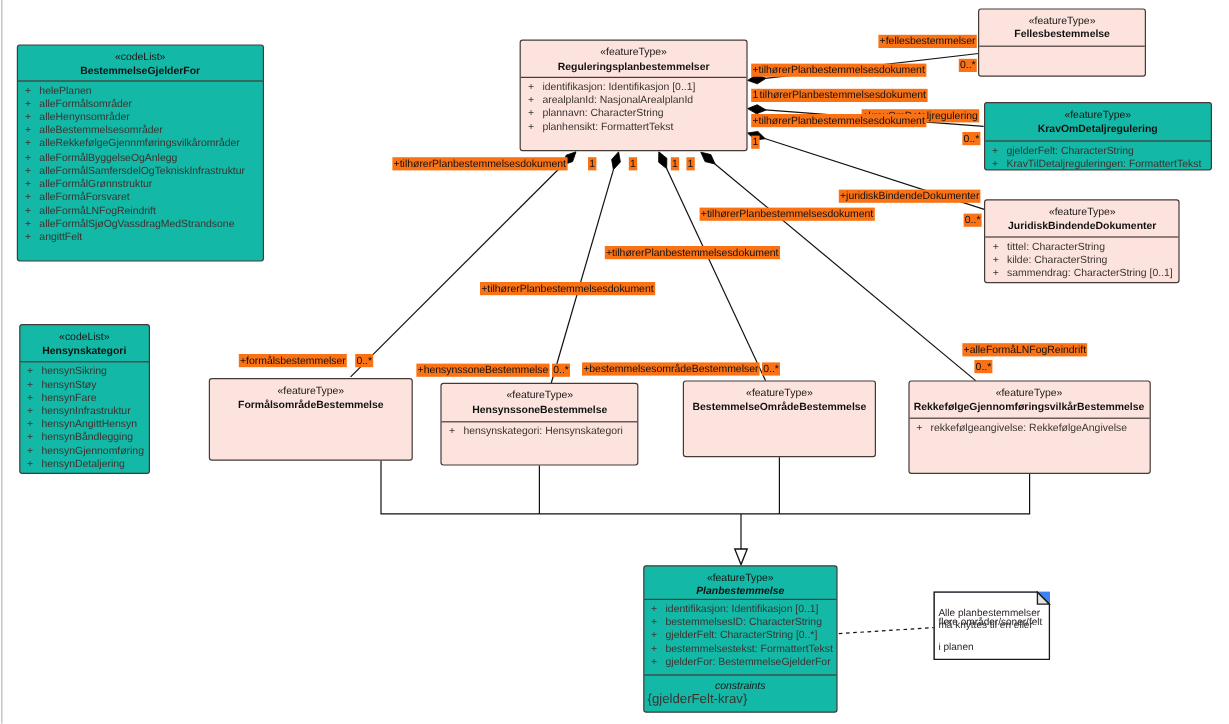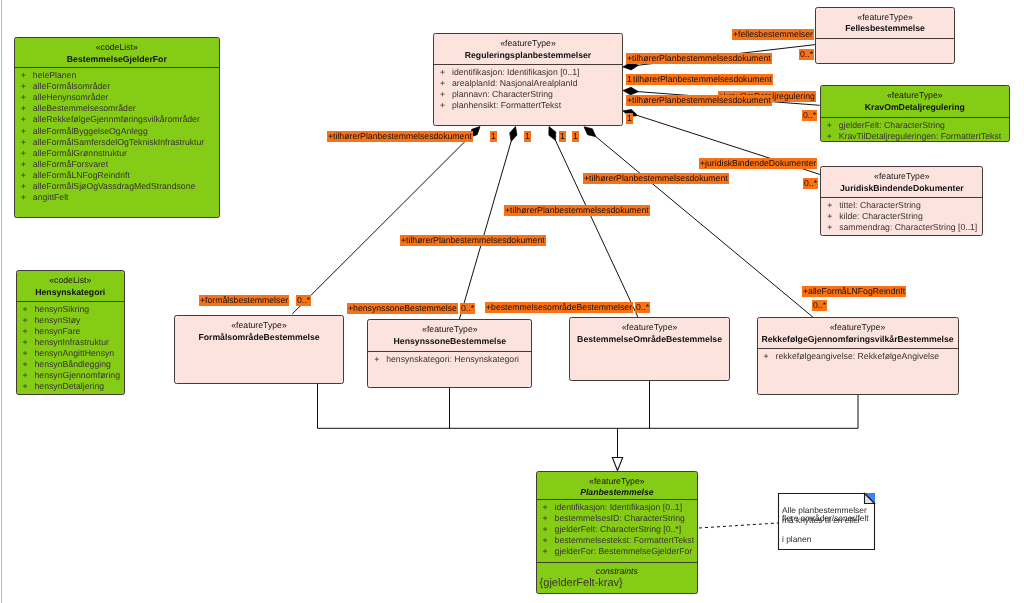--- a/index.html
+++ b/index.html
@@ -7,21 +7,21 @@
   body{width:1024px;height:603px;overflow:hidden;
        font-family:"Liberation Sans",sans-serif;
        -webkit-font-smoothing:antialiased;
        text-rendering:geometricPrecision;}
   *{-webkit-font-smoothing:antialiased;}
   #canvas{position:relative;width:1024px;height:603px;background:#ffffff;}
   .edgeline{position:absolute;left:1px;top:0;width:1px;height:603px;background:#b9b9b9;}
   svg#wires{position:absolute;left:0;top:0;width:1024px;height:603px;overflow:visible;pointer-events:none;}
   .umlbox{position:absolute;box-sizing:border-box;border:1px solid #463a37;border-radius:2.5px;}
   .fill-pink{background:#fce3de;}
-  .fill-cream{background:#84cc16;}
+  .fill-cream{background:#14b8a6;}
   .hdr{text-align:center;box-sizing:border-box;padding-top:5px;}
   .stereo{font-size:8.7px;color:#1a1514;line-height:9.5px;letter-spacing:0;}
   .cname{font-size:8.7px;font-weight:bold;color:#111;line-height:12px;letter-spacing:0;}
   .cname.italic{font-style:italic;}
   .divider{height:0;border-top:1px solid #463a37;}
   .attrs{padding-top:2px;}
   .attr{font-size:8.7px;color:#3a3330;line-height:11.05px;padding-left:6px;white-space:nowrap;}
   .attr .vis{display:inline-block;width:12px;}
   .cons-title{font-size:8.7px;font-style:italic;color:#1a1514;text-align:center;line-height:12px;padding-top:3px;}
   .cons-item{font-size:11px;color:#3a3330;line-height:12px;padding-left:3px;white-space:nowrap;}

